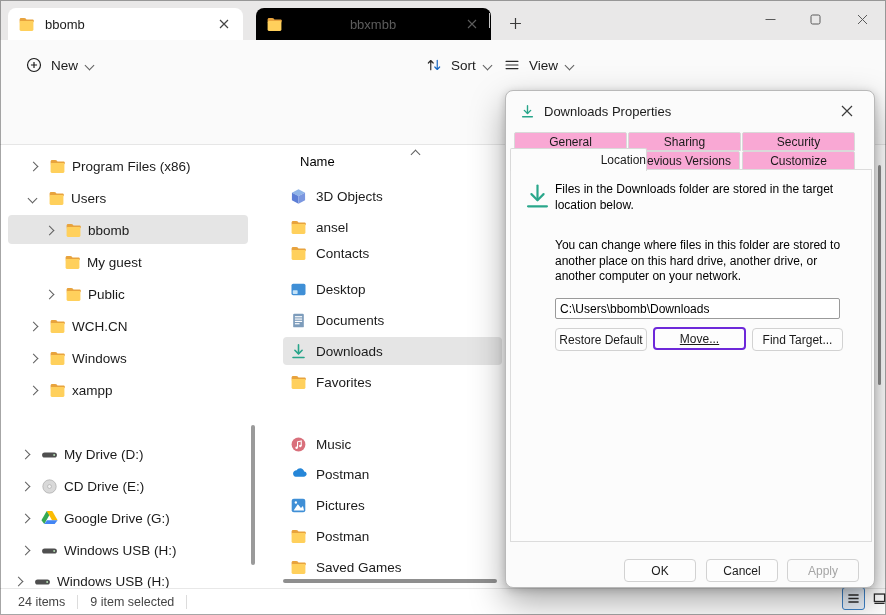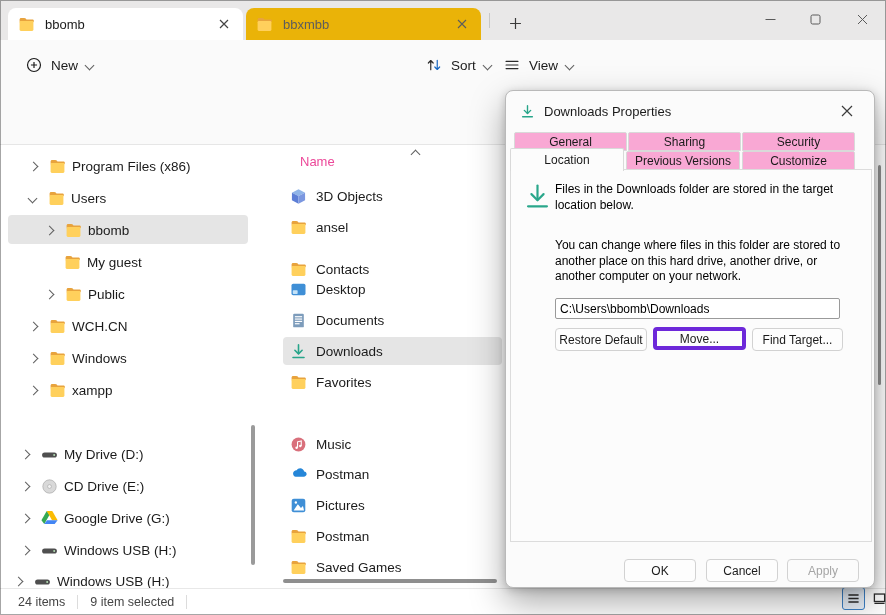--- a/index.html
+++ b/index.html
@@ -4,21 +4,21 @@
 <style>
   html,body{margin:0;padding:0;background:#cfcfcf;}
   .stage{position:relative;width:886px;height:615px;overflow:hidden;
     font-family:"Liberation Sans",sans-serif;background:#e9e8e8;color:#1b1b1b;}
   .stage::after{content:"";position:absolute;inset:0;border:1px solid rgba(0,0,0,.35);pointer-events:none;z-index:99;}
   .abs{position:absolute;}
   
   .tabbar{left:0;top:0;width:886px;height:40px;background:#e9e8e8;}
   .tab{top:8px;height:32px;border-radius:8px 8px 0 0;display:flex;align-items:center;gap:10px;padding:0 10px;box-sizing:border-box;}
   .tab.active{left:8px;width:235px;background:#fff;}
-  .tab.inactive{left:246px;width:235px;background:#eab308;}
+  .tab.inactive{left:256px;width:235px;background:#000000;text-align:center;}
   .tab-label{font-size:13px;flex:1;white-space:nowrap;overflow:hidden;}
   .tab.inactive .tab-label{color:#5d5d5d;}
   .xbtn{width:18px;height:18px;display:flex;align-items:center;justify-content:center;border-radius:4px;}
   .tabsep{top:13px;width:1px;height:15px;background:#c7c7c7;}
   .winctl{top:8px;width:30px;height:22px;display:flex;align-items:center;justify-content:center;}
   
   .cmdbar{left:0;top:40px;width:886px;height:50px;background:#fafafa;}
   .cmdbtn{display:flex;align-items:center;gap:8px;height:34px;padding:0 9px;border-radius:5px;top:8px;}
   .cmdtxt{font-size:13.5px;}
   .vsep{top:53px;width:1px;height:24px;background:#d9d9d9;position:absolute;}
@@ -55,21 +55,21 @@
   .dlg-x{position:absolute;right:14px;top:7px;width:26px;height:26px;display:flex;align-items:center;justify-content:center;border-radius:4px;}
   .ptab{position:absolute;height:19px;background:#f9a8d4;border:1px solid #d9d9d9;box-sizing:border-box;
     display:flex;align-items:center;justify-content:center;font-size:12px;border-radius:2px 2px 0 0;}
   .ptab.active{background:#fcfcfc;height:23px;border-bottom:none;z-index:3;}
   .ppanel{position:absolute;left:4px;top:78px;width:362px;height:373px;background:#fcfcfc;border:1px solid #dcdcdc;box-sizing:border-box;z-index:1;}
   .dtext{position:absolute;font-size:12px;line-height:15.5px;color:#000;}
   .dinput{position:absolute;left:44px;top:128px;width:285px;height:21px;border:1px solid #9a9a9a;background:#fff;font-size:12px;
     font-family:"Liberation Sans",sans-serif;padding:0 4px;box-sizing:border-box;border-radius:2px;}
   .dbtn{position:absolute;height:23px;background:#fdfdfd;border:1px solid #d2d2d2;border-radius:4px;font-size:12px;
     display:flex;align-items:center;justify-content:center;box-sizing:border-box;color:#1b1b1b;}
-  .dbtn.accent{border:4px solid #6d28d9;}
+  .dbtn.accent{border:2px solid #6d28d9;text-decoration:underline;}
   .dbtn.disabled{color:#a5a5a5;background:#fbfbfb;}
 </style>
 </head>
 <body>
 
 <div class="stage">
 
   <div class="abs tabbar">
     <div class="abs tab active">
       <span class="rowico">
@@ -403,21 +403,21 @@
             <rect x="1" y="6" width="14" height="4.8" rx="2.4" fill="#4f4f4f"></rect>
             <circle cx="12.4" cy="8.4" r=".9" fill="#b7e3b7"></circle>
           </svg>
         </span>
       <span style="width:6px;"></span>
         <span>Windows USB (H:)</span>
     </div>
 
     <div class="abs sbar-v" style="left:251px;top:280px;width:3.5px;height:140px;"></div>
 
-    <div class="abs fl-head" style="left:300px;top:9px;font-size:13px;color:#ec4899;">Name</div>
+    <div class="abs fl-head" style="left:300px;top:9px;font-size:13px;color:#000000;">Name</div>
     <span class="chev up abs" style="left:412px;top:6px;"></span>
 
     <div class="fl-row" style="top:37px;">
       <span class="rowico">
           <svg viewBox="0 0 16 16" width="17" height="17">
             <polygon points="8,1.2 14.2,4.4 8,7.6 1.8,4.4" fill="#8fb4e8"></polygon>
             <polygon points="1.8,4.4 8,7.6 8,14.8 1.8,11.6" fill="#5c7ed6"></polygon>
             <polygon points="14.2,4.4 8,7.6 8,14.8 14.2,11.6" fill="#7b97e0"></polygon>
           </svg>
         </span>
@@ -425,21 +425,21 @@
     </div>
     <div class="fl-row" style="top:68px;">
       <span class="rowico">
           <svg viewBox="0 0 16 16" width="17" height="17">
             <path d="M1.5 3.2c0-.8.6-1.4 1.4-1.4h3.1c.4 0 .8.2 1 .4l1 1h5.6c.8 0 1.4.6 1.4 1.4v.9H1.5z" fill="#e8a33d"></path>
             <rect x="1.5" y="4.7" width="13" height="9.3" rx="1.2" fill="#ffd05c"></rect>
           </svg>
         </span>
       <span>ansel</span>
     </div>
-    <div class="fl-row" style="top:110px;align-items:center;">
+    <div class="fl-row" style="top:94px;align-items:center;">
       <span class="rowico">
           <svg viewBox="0 0 16 16" width="17" height="17">
             <path d="M1.5 3.2c0-.8.6-1.4 1.4-1.4h3.1c.4 0 .8.2 1 .4l1 1h5.6c.8 0 1.4.6 1.4 1.4v.9H1.5z" fill="#e8a33d"></path>
             <rect x="1.5" y="4.7" width="13" height="9.3" rx="1.2" fill="#ffd05c"></rect>
           </svg>
         </span>
       <span>Contacts</span>
     </div>
     <div class="fl-row" style="top:130px;">
       <span class="rowico">
@@ -568,21 +568,21 @@
 
     <div class="ptab" style="left:8px;top:41px;width:113px;">
         <span>General</span>
       </div>
     <div class="ptab" style="left:122px;top:41px;width:113px;">
         <span>Sharing</span>
       </div>
     <div class="ptab" style="left:236px;top:41px;width:113px;">
         <span>Security</span>
       </div>
-    <div class="ptab active" style="left:4px;top:57px;width:114px;">
+    <div class="ptab active" style="left:4px;top:57px;width:137px;justify-content:flex-end;">
         <span>Location</span>
       </div>
     <div class="ptab" style="left:120px;top:60px;width:114px;">
         <span>Previous Versions</span>
       </div>
     <div class="ptab" style="left:236px;top:60px;width:113px;">
         <span>Customize</span>
       </div>
 
     <div class="ppanel">

